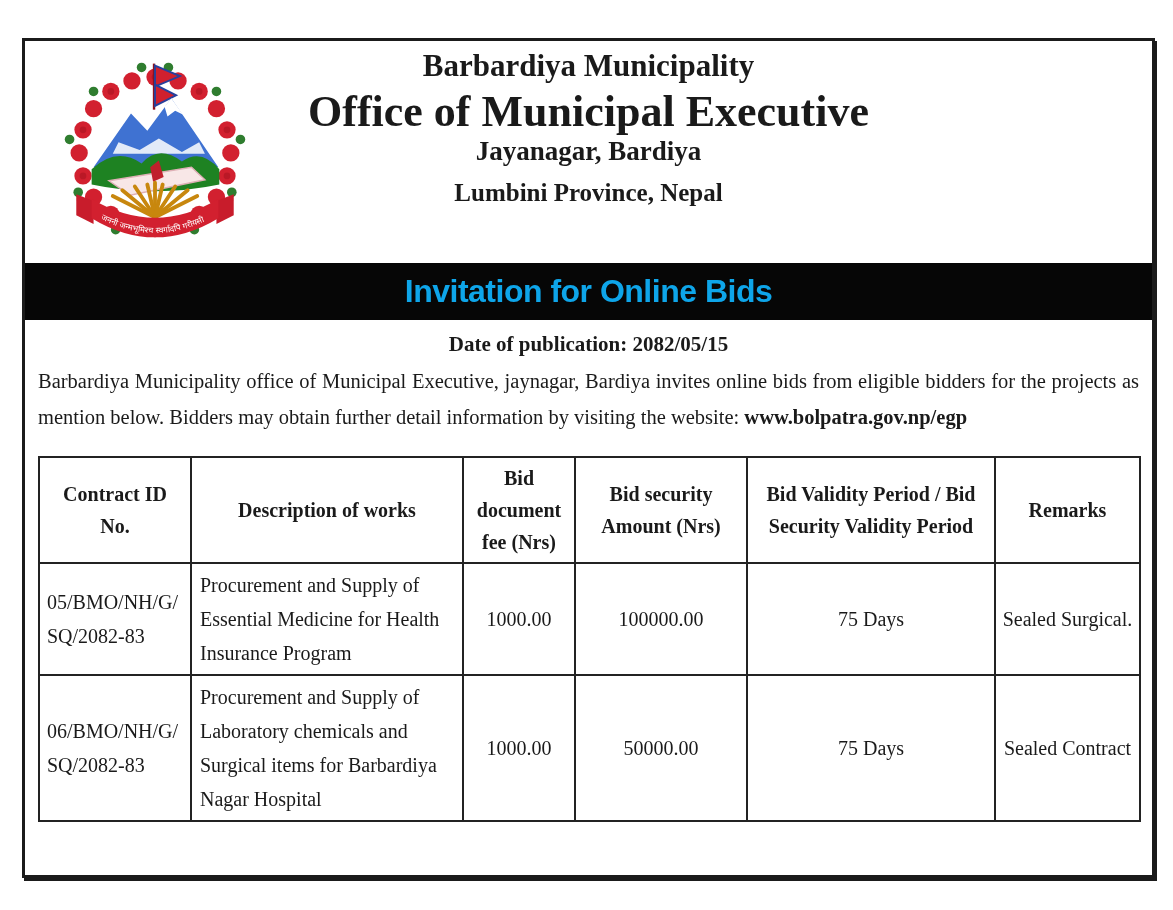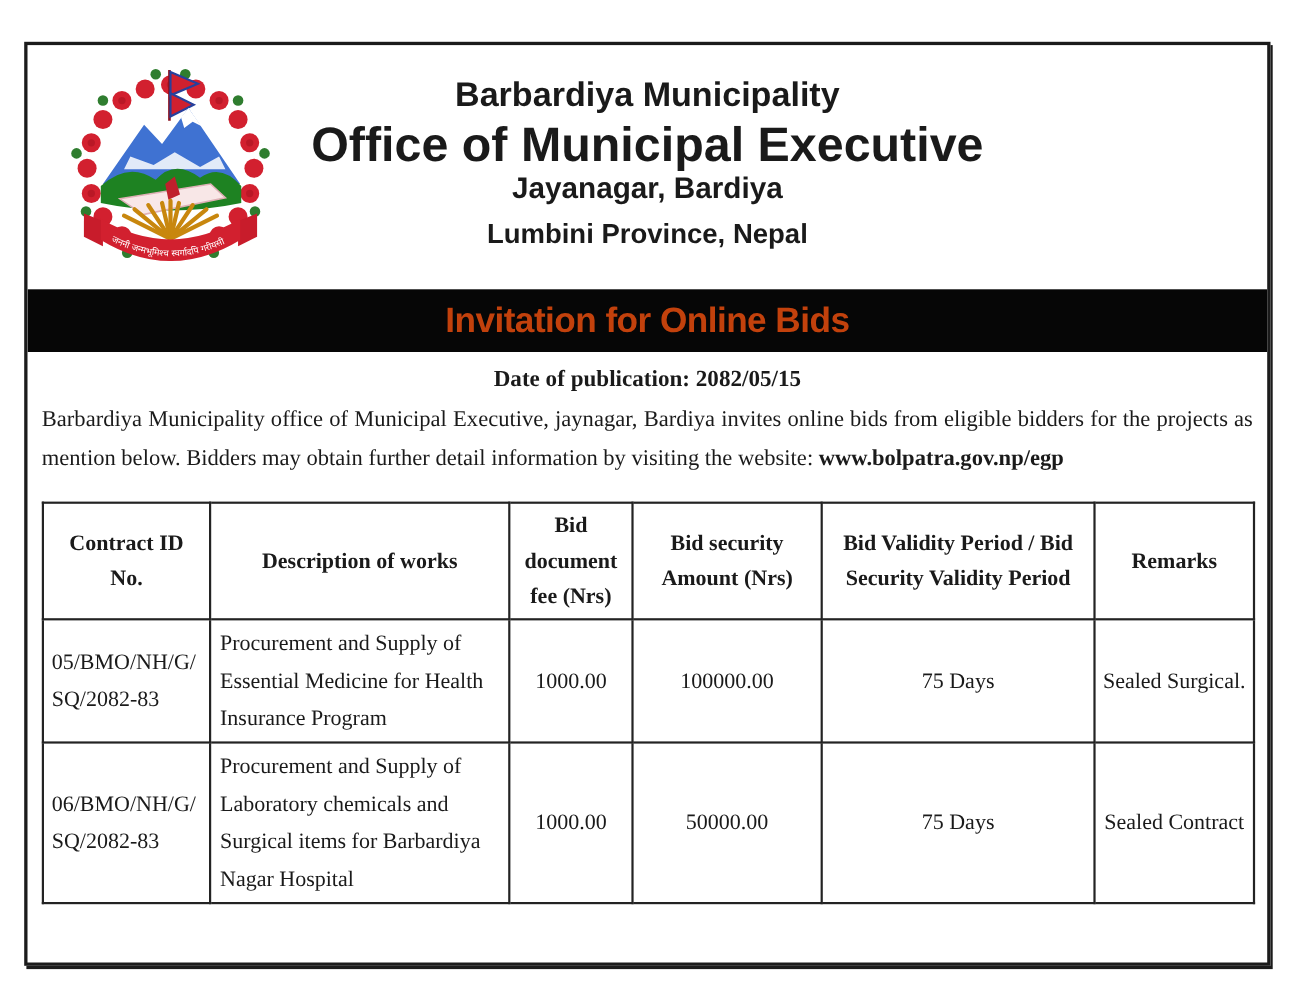--- a/index.html
+++ b/index.html
@@ -10,30 +10,30 @@
   }
   .document {
     position:absolute; left:22px; top:38px; width:1127px; height:834px;
     background:#fff; border:3px solid #1b1b1b; box-shadow:2px 3px 0 0 #1b1b1b;
     overflow:hidden;
   }
   
   .masthead { position:relative; height:222px; }
   .emblem { position:absolute; left:34px; top:10px; width:192px; height:198px; }
   .titles {
-    text-align:center; padding-top:28px;
-    font-family:Liberation Sans, sans-serif; font-weight:bold; line-height:1.12;
+    text-align:center; padding-top:8px;
+    font-family:Liberation Serif, serif; font-weight:bold; line-height:1.12;
   }
   .t-municipality { font-size:31px; }
   .t-office       { font-size:44px; margin-top:3px; }
   .t-address      { font-size:27px; }
   .t-province     { font-size:25px; margin-top:13px; }
   
   .banner {
-    height:57px; background:#060606; color:#c2410c;
+    height:57px; background:#060606; color:#0ea5e9;
     display:flex; align-items:center; justify-content:center;
     font-family:"Liberation Sans", sans-serif; font-weight:bold; font-size:32px;
     letter-spacing:-0.5px;
   }
   
   .content { padding:0 13px; }
   .pub-date { text-align:center; font-weight:bold; font-size:21px; margin-top:12px; }
   .intro {
     margin-top:6px; font-size:20.5px; line-height:36px; text-align:justify;
     text-justify:inter-word;

